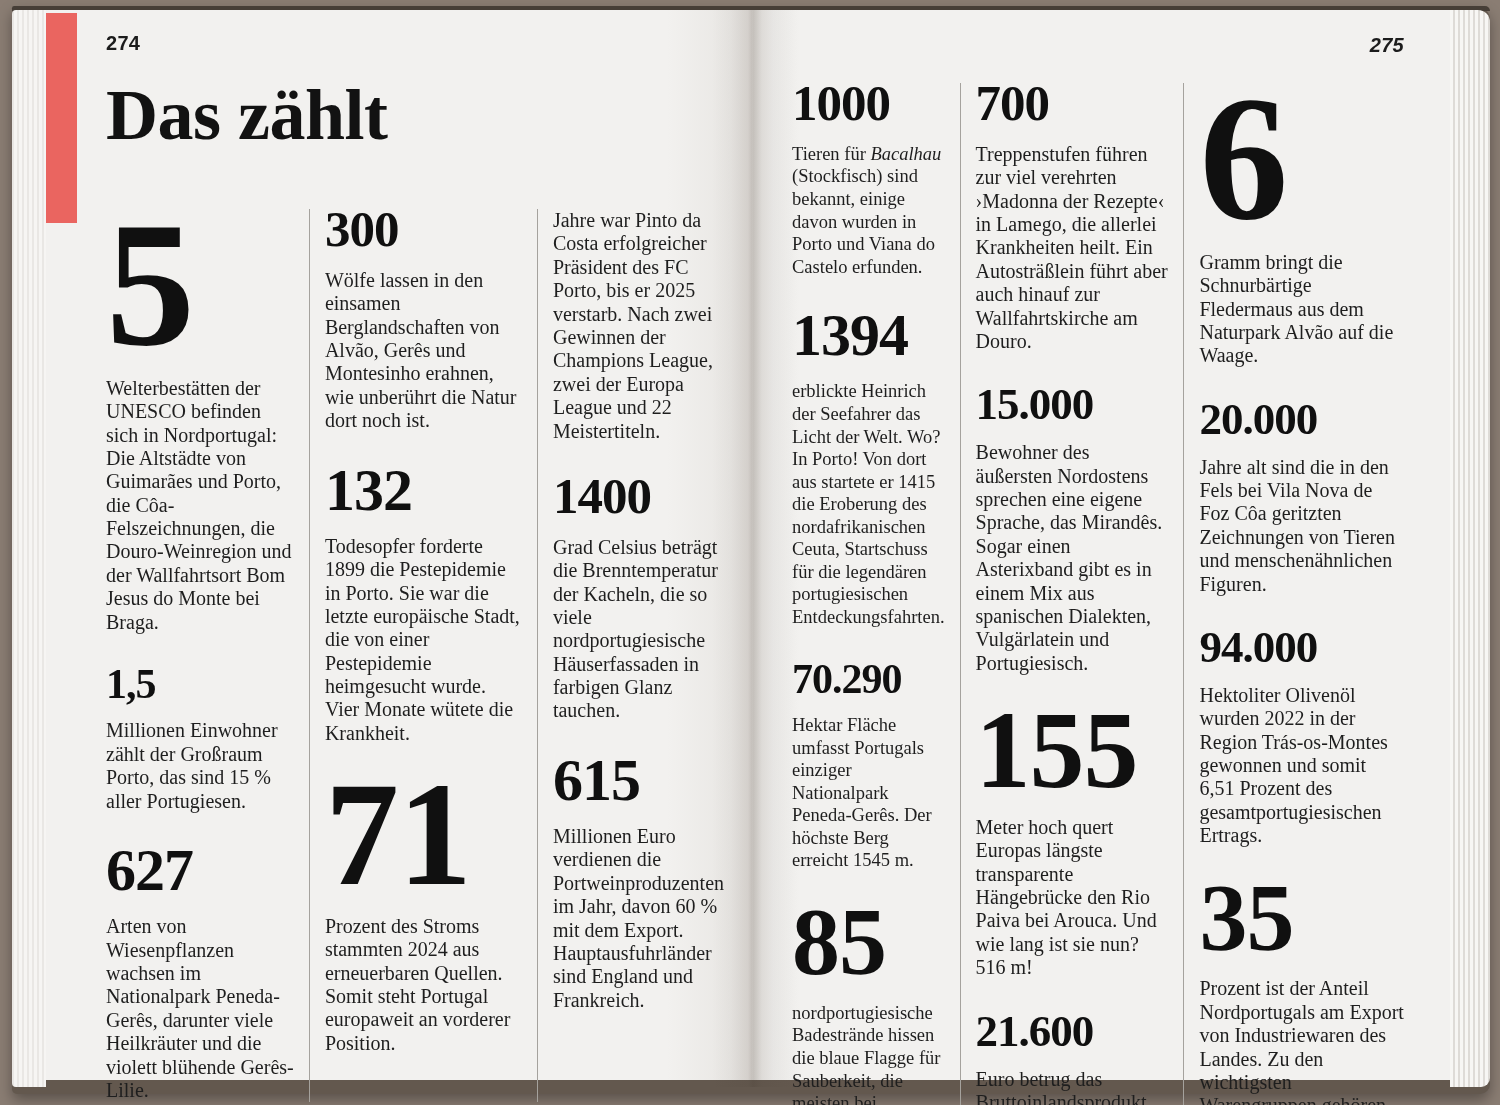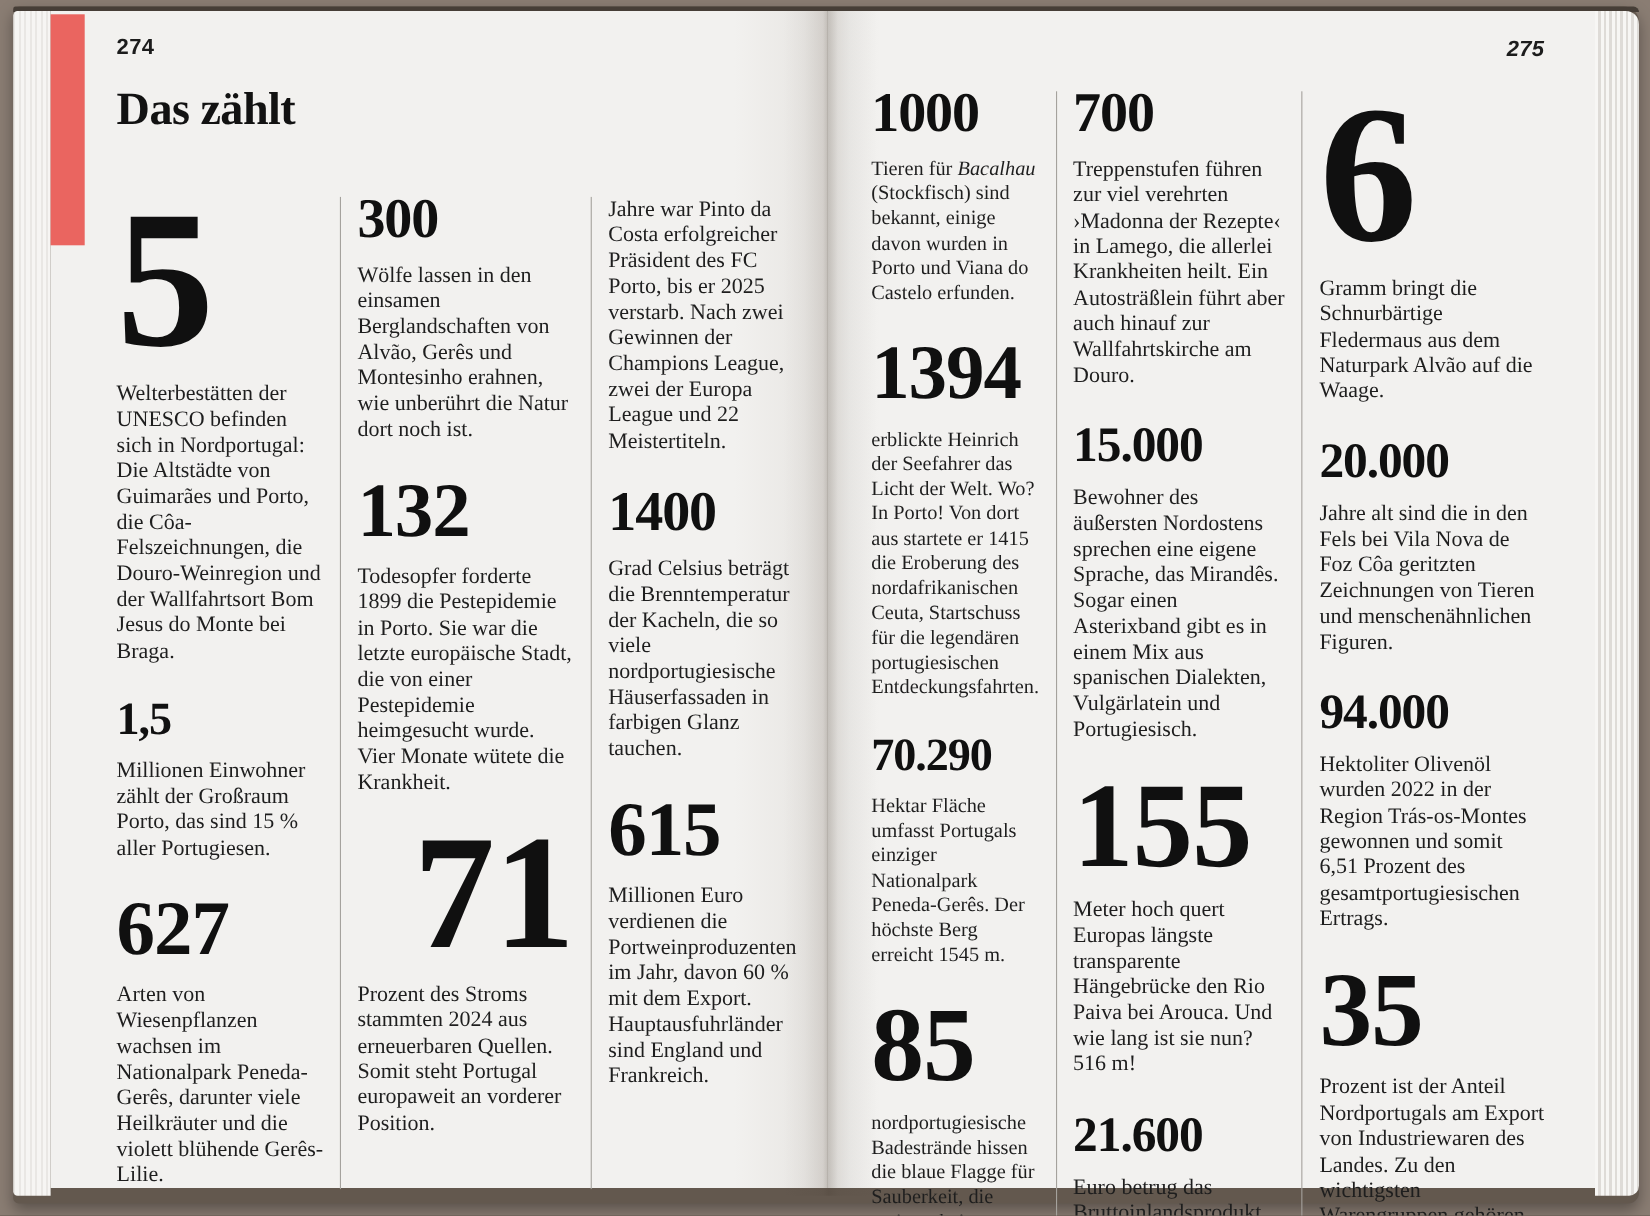--- a/index.html
+++ b/index.html
@@ -52,21 +52,21 @@
     position:absolute;left:34px;top:7px;width:31px;height:210px;
     background:#ea6560;
   }
   
   .pagenum{
     font-family:"Liberation Sans","DejaVu Sans",sans-serif;
     font-weight:bold;font-size:20px;letter-spacing:.3px;color:#1c1c1c;
   }
   .pagenum.right{text-align:right;font-style:italic;}
   .title{
-    margin:24px 0 0 0;font-size:42px;font-weight:bold;letter-spacing:-.5px;
+    margin:24px 0 0 0;font-size:72px;font-weight:bold;letter-spacing:-.5px;
     color:#121212;line-height:1;
   }
   .intro{
     margin:26px 0 0 0;width:592px;font-size:25px;line-height:1.17;color:#1a1a1a;
   }
   .intro-highlight{color:#de443b;font-weight:bold;}
   
   .cols{display:flex;align-items:stretch;}
   .cols-left{margin-top:58px;}
   .cols-right{margin-top:26px;}
@@ -80,24 +80,24 @@
   .cols-right .col-1{flex:0.76;}
   .cols-right .col-2{flex:0.99;}
   .cols-right .col-3{flex:1.05;}
   
   .stat + .stat{margin-top:33px;}
   .num{
     font-weight:bold;color:#101010;line-height:.82;letter-spacing:-1px;
     margin:0 0 18px 0;
   }
   .num-a{font-size:178px;line-height:.74;margin-bottom:26px;margin-top:10px;}
-  .num-b{font-size:148px;line-height:.76;margin-bottom:24px;margin-top:8px;text-align:right;}
+  .num-b{font-size:148px;line-height:.76;margin-bottom:24px;margin-top:8px;}
   .num-c{font-size:110px;line-height:.78;margin-bottom:22px;margin-top:6px;}
   .num-d{font-size:96px;line-height:.78;margin-bottom:22px;margin-top:4px;}
-  .num-e{font-size:70px;margin-bottom:20px;}
+  .num-e{font-size:60px;margin-bottom:20px;}
   .num-f{font-size:42px;}
   .num-g{font-size:51px;}
   .num-h{font-size:45px;}
   .num-i{font-size:42px;}
   .desc{
     margin:0;font-size:20px;line-height:1.17;color:#1e1e1e;
   }
   .cols-right .col-1 .desc{font-size:18.5px;line-height:1.22;}
   .desc em{font-style:italic;}
 </style>

